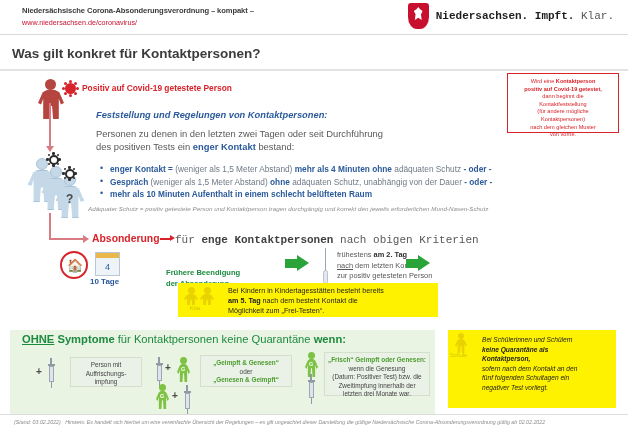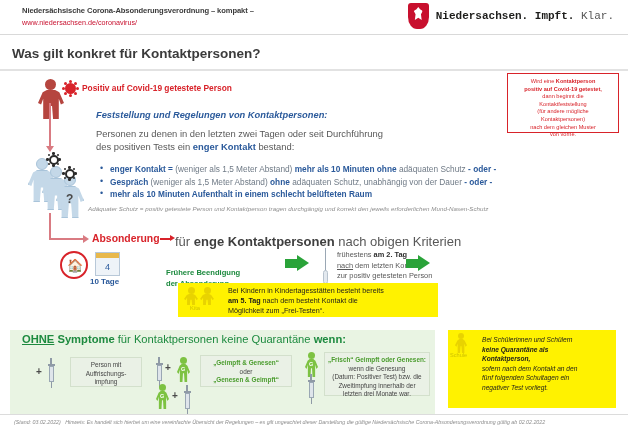--- a/index.html
+++ b/index.html
@@ -76,21 +76,21 @@
   
   .redbox{position:absolute;left:507px;top:73px;width:112px;height:60px;border:1.1px solid #d8232a;
     background:#fff;box-sizing:border-box;padding:4px 3px;text-align:center;}
   .redbox p{margin:0;font-size:5.6px;line-height:7.6px;color:#d8232a;}
   .redbox p b{font-weight:bold;}
 
   
   .t-abs{position:absolute;left:92px;top:233px;font-size:10.4px;font-weight:bold;color:#d8232a;}
   .arr-small{position:absolute;left:160px;top:238px;width:10px;height:1.5px;background:#d8232a;}
   .arr-small:after{content:"";position:absolute;right:-5px;top:-3px;border-top:3.6px solid transparent;border-bottom:3.6px solid transparent;border-left:5px solid #d8232a;}
-  .t-abs2{position:absolute;left:175px;top:234px;font-size:13px;color:#585858;}
+  .t-abs2{position:absolute;left:175px;top:234px;font-size:11px;color:#585858;font-family:Liberation Mono, monospace;}
   .t-abs2 b{color:#3f3f3f;font-weight:bold;}
 
   .homeicon{position:absolute;left:60px;top:251px;width:28px;height:28px;border:2.4px solid #d8232a;border-radius:50%;box-sizing:border-box;background:#fff;}
   .homeicon .hs{position:absolute;left:5px;top:6px;width:16px;height:14px;color:#1d1d1b;font-size:13px;line-height:14px;text-align:center;}
   .cal{position:absolute;left:95px;top:252px;width:25px;height:24px;background:#eef3f8;border:1px solid #b8c8d8;box-sizing:border-box;}
   .cal .top{height:5px;background:#e8b84b;}
   .cal .num{font-size:9px;color:#2b5a9b;text-align:center;line-height:18px;}
   .lbl10{position:absolute;left:90px;top:277px;font-size:8px;font-weight:bold;color:#2b5a9b;}
 
   .t-frueh{position:absolute;left:166px;top:252px;font-size:7.6px;font-weight:bold;color:#1d8a3f;line-height:11px;margin-top:15px;}
@@ -236,21 +236,21 @@
   <div class="arrow-down-2"></div>
   <div class="arrow-elbow"></div>
 
   <div class="t-fest">Feststellung und Regelungen von Kontaktpersonen:</div>
   <div class="t-p1">
     <span>Personen zu denen in den letzten zwei Tagen oder seit Durchführung</span><br>
     <span>des positiven Tests ein </span><b>enger Kontakt</b><span> bestand:</span>
   </div>
 
   <ul class="bul">
-    <li><b>enger Kontakt =</b><span> (weniger als 1,5 Meter Abstand) </span><b>mehr als 10 Minuten ohne</b><span> adäquaten Schutz </span><b>- oder -</b></li>
+    <li><b>enger Kontakt =</b><span> (weniger als 1,5 Meter Abstand) </span><b>mehr als 4 Minuten ohne</b><span> adäquaten Schutz </span><b>- oder -</b></li>
     <li><b>Gespräch</b><span> (weniger als 1,5 Meter Abstand) </span><b>ohne</b><span> adäquaten Schutz, unabhängig von der Dauer </span><b>- oder -</b></li>
     <li><b>mehr als 10 Minuten Aufenthalt in einem schlecht belüfteten Raum</b></li>
   </ul>
   <div class="t-fn">Adäquater Schutz = positiv getestete  Person und Kontaktperson tragen durchgängig und korrekt den jeweils erforderlichen  Mund-Nasen-Schutz</div>
 
   <div class="redbox">
     <p><span>Wird eine </span><b>Kontaktperson</b></p>
     <p><b>positiv auf Covid-19 getestet,</b></p>
     <p>dann beginnt die</p>
     <p>Kontaktfeststellung</p>

